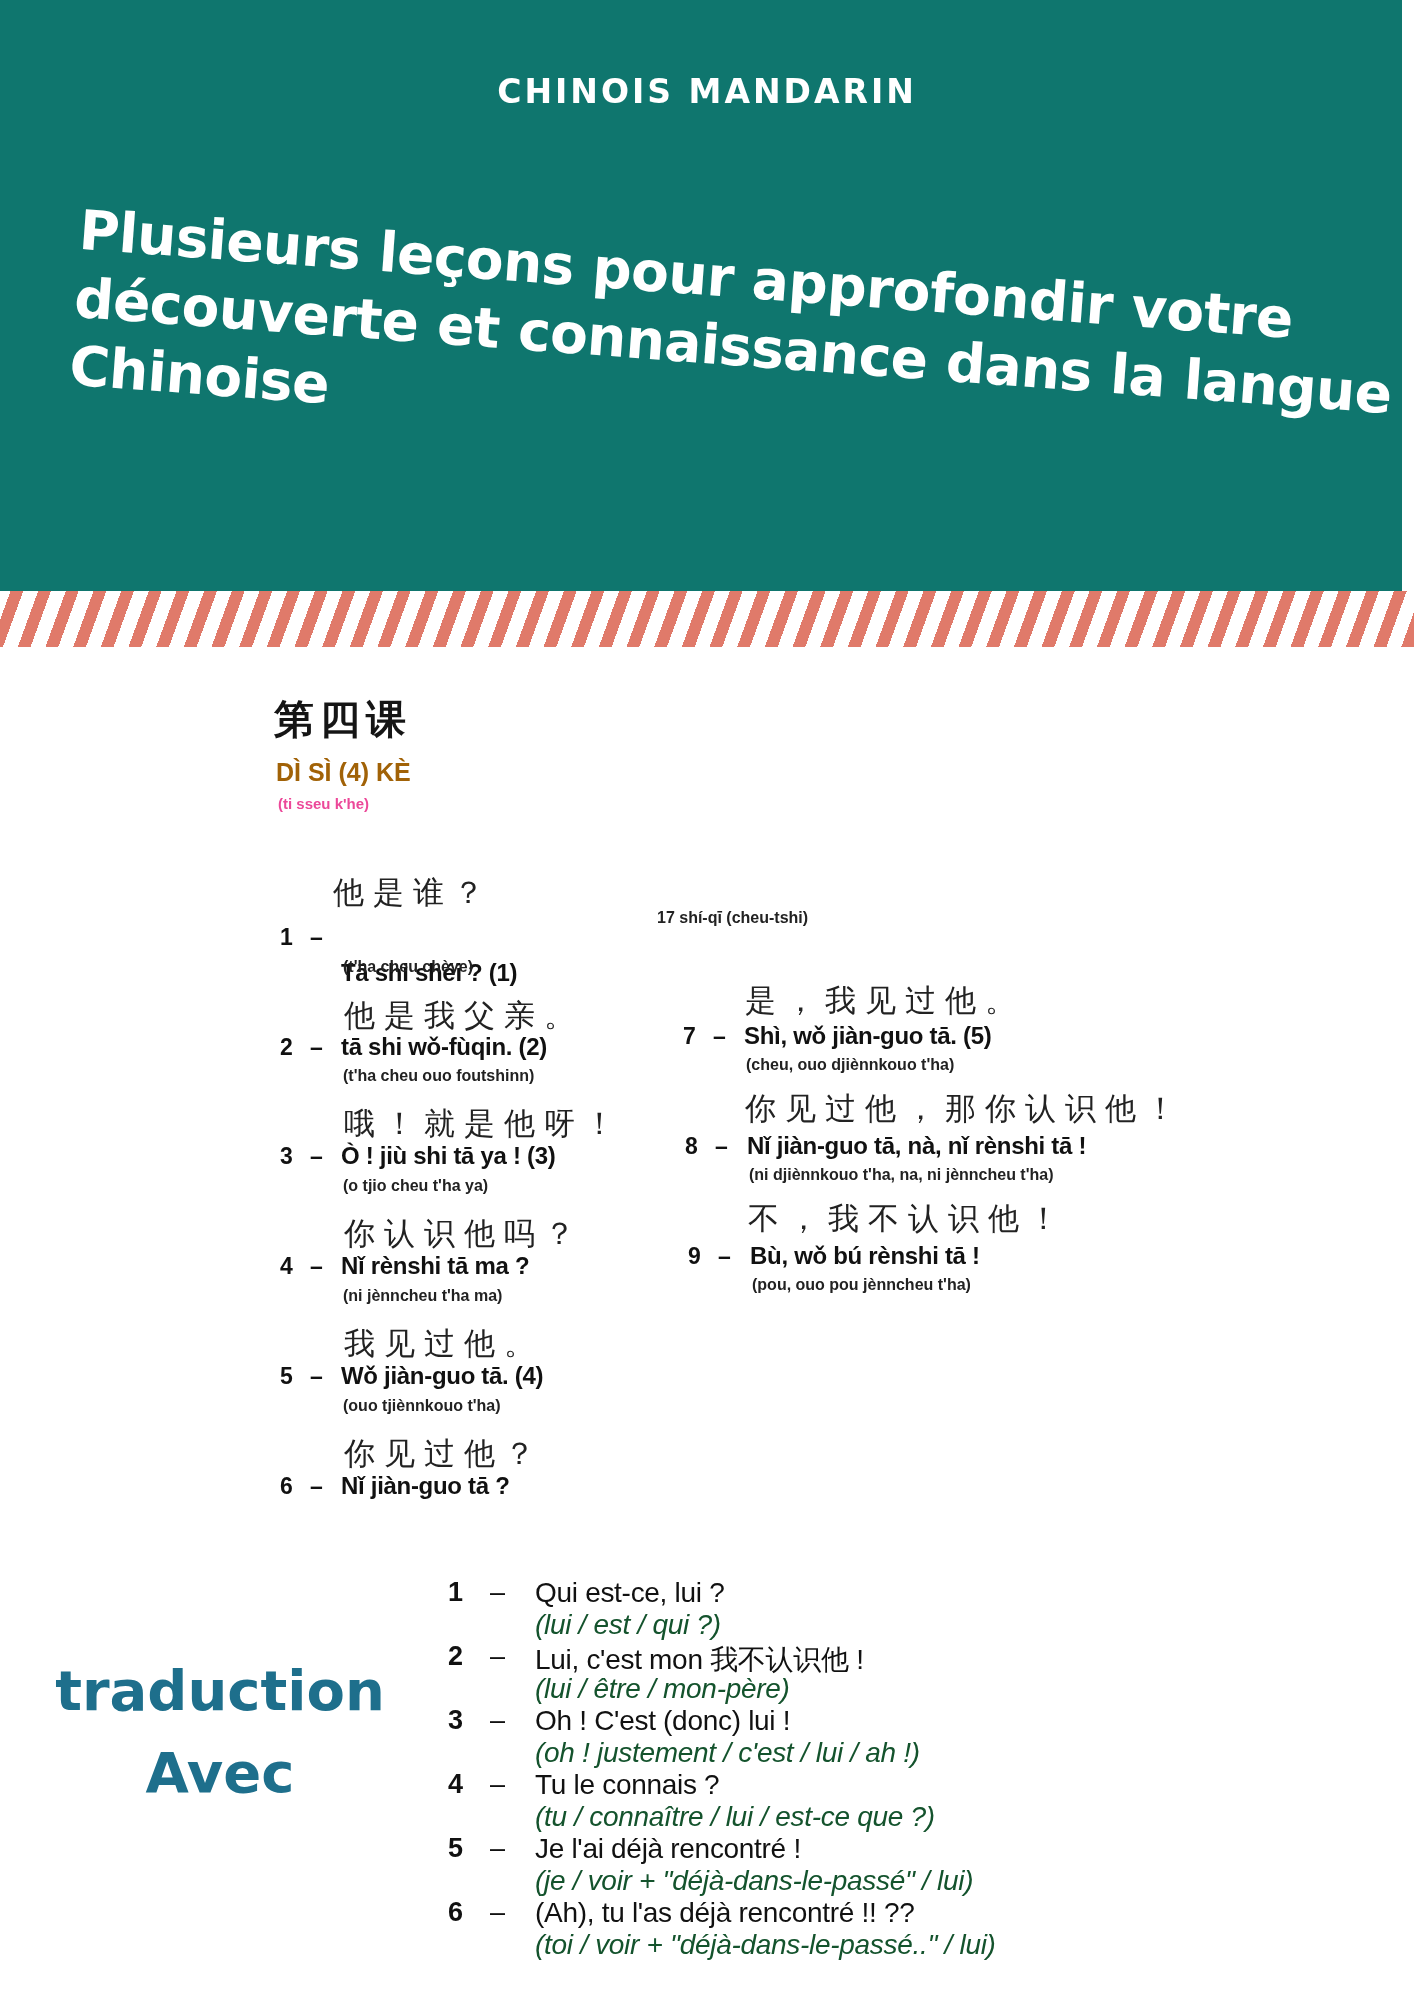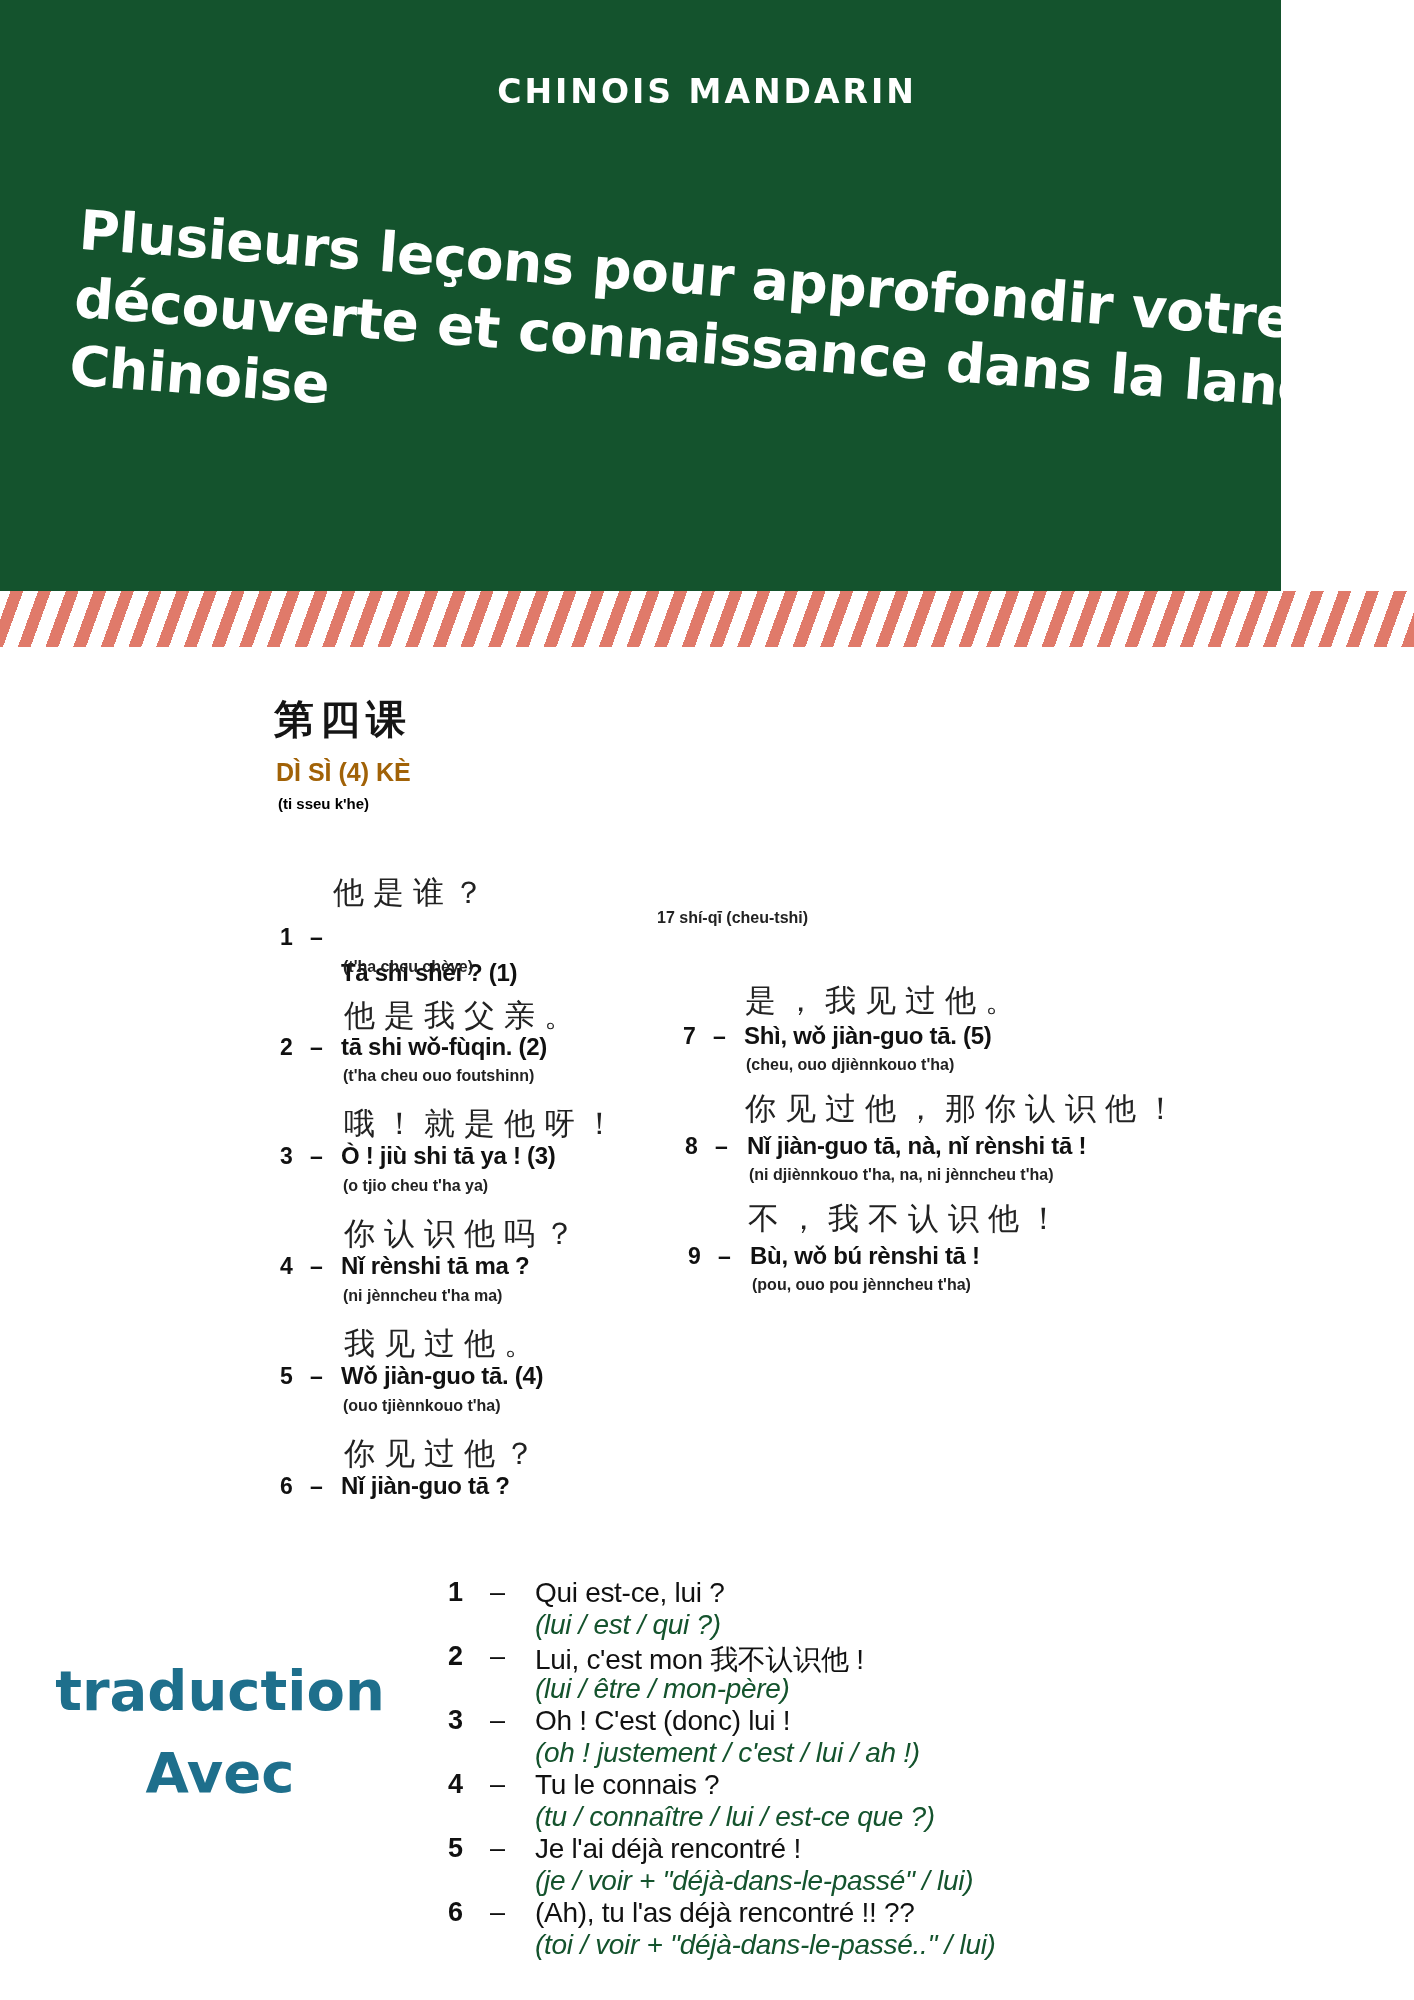--- a/index.html
+++ b/index.html
@@ -3,22 +3,22 @@
   <meta charset="utf-8">
   <style>
     html, body { margin: 0; padding: 0; }
     body {
       width: 1414px; height: 2000px; position: relative; overflow: hidden;
       background: #ffffff;
       font-family: "Liberation Sans", "DejaVu Sans", sans-serif;
       color: #111;
     }
     .band {
-      position: absolute; left: 0; top: 0; width: 1281px; height: 591px;
-      background: #14532d;
+      position: absolute; left: 0; top: 0; width: 1402px; height: 591px;
+      background: #0f766e;
     }
     .stripes {
       position: absolute; left: 0; top: 591px; width: 1414px; height: 56px;
       background: repeating-linear-gradient(
         -70deg,
         #E07A6A 0px, #E07A6A 12px,
         #ffffff 12px, #ffffff 26px
       );
     }
     .kicker {
@@ -38,21 +38,21 @@
       position: absolute; left: 274px; top: 692px;
       font-size: 40px; font-weight: bold; letter-spacing: 6px; color: #151515;
       font-family: "DejaVu Sans", sans-serif;
     }
     .lesson-py {
       position: absolute; left: 276px; top: 758px;
       font-size: 25px; font-weight: bold; color: #a16207;
     }
     .lesson-rom {
       position: absolute; left: 278px; top: 795px;
-      font-size: 15px; font-weight: bold; color: #000000;
+      font-size: 15px; font-weight: bold; color: #ec4899;
     }
 
     .item { position: absolute; }
     .item .hanzi {
       position: absolute; white-space: nowrap;
       font-size: 31px; letter-spacing: 9px; color: #222;
       font-family: "DejaVu Sans", sans-serif;
     }
     .item .num {
       position: absolute; white-space: nowrap;

